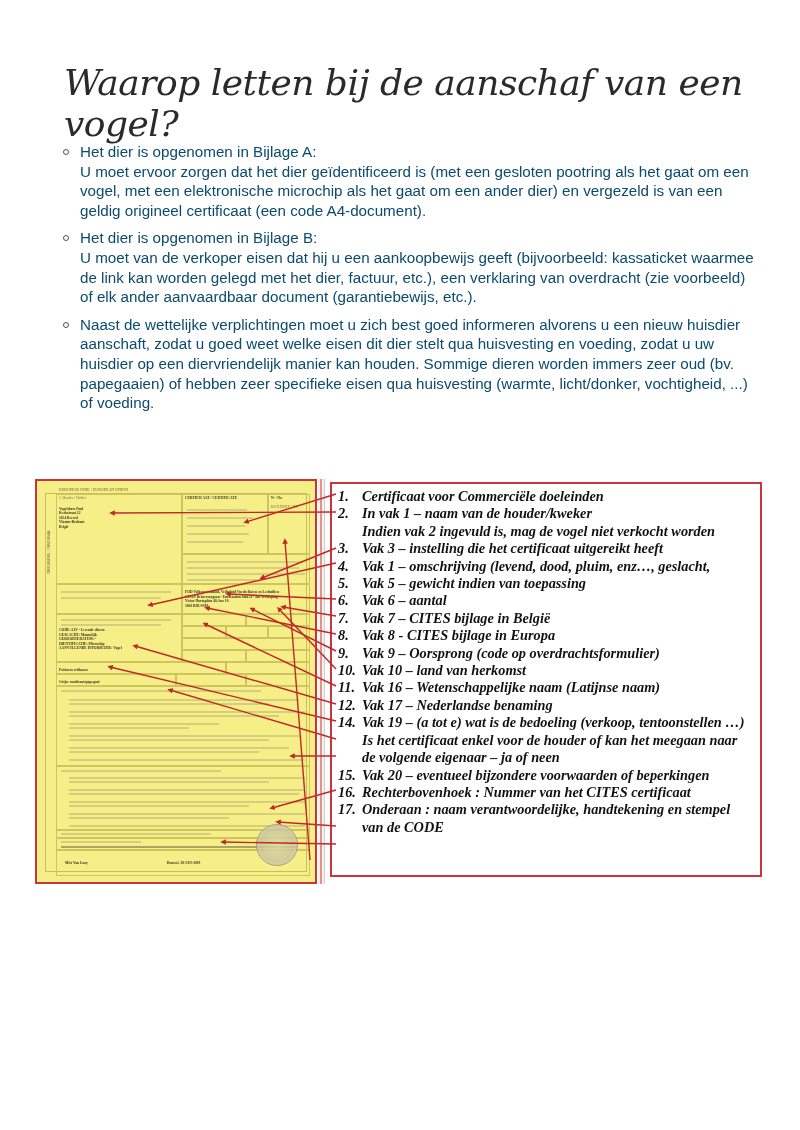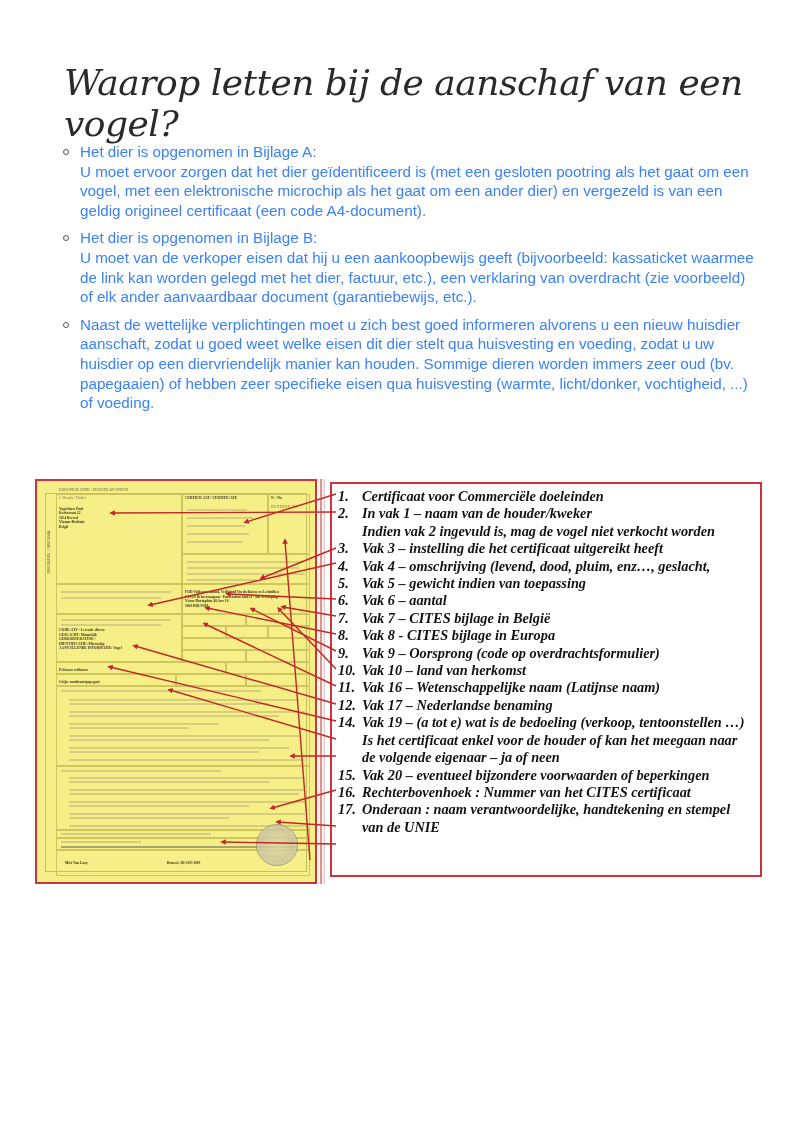--- a/index.html
+++ b/index.html
@@ -5,21 +5,21 @@
     html, body { margin: 0; padding: 0; background: #ffffff; }
     body { width: 800px; height: 1130px; position: relative; overflow: hidden; font-family: "Liberation Sans", sans-serif; color: #3a3a3a; }
 
     .title {
       position: absolute; left: 64px; top: 62px;
       font-family: "DejaVu Serif", serif; font-style: italic; font-weight: normal;
       font-size: 36px; color: #2a2a2a; letter-spacing: -0.5px; margin: 0;
     }
 
     .bullets { position: absolute; left: 60px; top: 142px; width: 700px; margin: 0; padding: 0; list-style: none; }
-    .bullets li { position: relative; padding-left: 20px; font-size: 15.2px; line-height: 19.6px; color: #3b82f6; margin-bottom: 8px; }
+    .bullets li { position: relative; padding-left: 20px; font-size: 15.2px; line-height: 19.6px; color: #0c4a6e; margin-bottom: 8px; }
     .bullets li .dot {
       position: absolute; left: 3px; top: 7px; width: 4px; height: 4px;
       border: 1px solid #555; border-radius: 50%;
     }
     .bullets li .head { display: block; }
     .bullets li .body { display: block; }
 
     
     .cert-frame {
       position: absolute; left: 35px; top: 479px; width: 282px; height: 405px;
@@ -210,21 +210,21 @@
         <span class="num">2.</span>
         <span class="cont">In vak 1 – naam van de houder/kweker</span>
         <span class="cont">Indien vak 2 ingevuld is, mag de vogel niet verkocht worden</span>
       </li>
       <li>
         <span class="num">3.</span>
         <span class="cont">Vak 3 – instelling die het certificaat uitgereikt heeft</span>
       </li>
       <li>
         <span class="num">4.</span>
-        <span class="cont">Vak 4 – omschrijving (levend, dood, pluim, enz…, geslacht,</span>
+        <span class="cont">Vak 1 – omschrijving (levend, dood, pluim, enz…, geslacht,</span>
       </li>
       <li>
         <span class="num">5.</span>
         <span class="cont">Vak 5 – gewicht indien van toepassing</span>
       </li>
       <li>
         <span class="num">6.</span>
         <span class="cont">Vak 6 – aantal</span>
       </li>
       <li>
@@ -261,21 +261,21 @@
         <span class="num">15.</span>
         <span class="cont">Vak 20 – eventueel bijzondere voorwaarden of beperkingen</span>
       </li>
       <li>
         <span class="num">16.</span>
         <span class="cont">Rechterbovenhoek : Nummer van het CITES certificaat</span>
       </li>
       <li>
         <span class="num">17.</span>
         <span class="cont">Onderaan : naam verantwoordelijke, handtekening en stempel</span>
-        <span class="cont">van de UNIE</span>
+        <span class="cont">van de CODE</span>
       </li>
     </ol>
 </div>
 
 <svg class="arrow-svg" id="arrow-svg" xmlns="http://www.w3.org/2000/svg">
     <defs>
       <marker id="ah" viewBox="0 0 10 10" refX="5" refY="5" markerWidth="4" markerHeight="4" orient="auto-start-reverse">
         <path d="M0,0 L10,5 L0,10 z" fill="#c0282a"></path>
       </marker>
     </defs>

